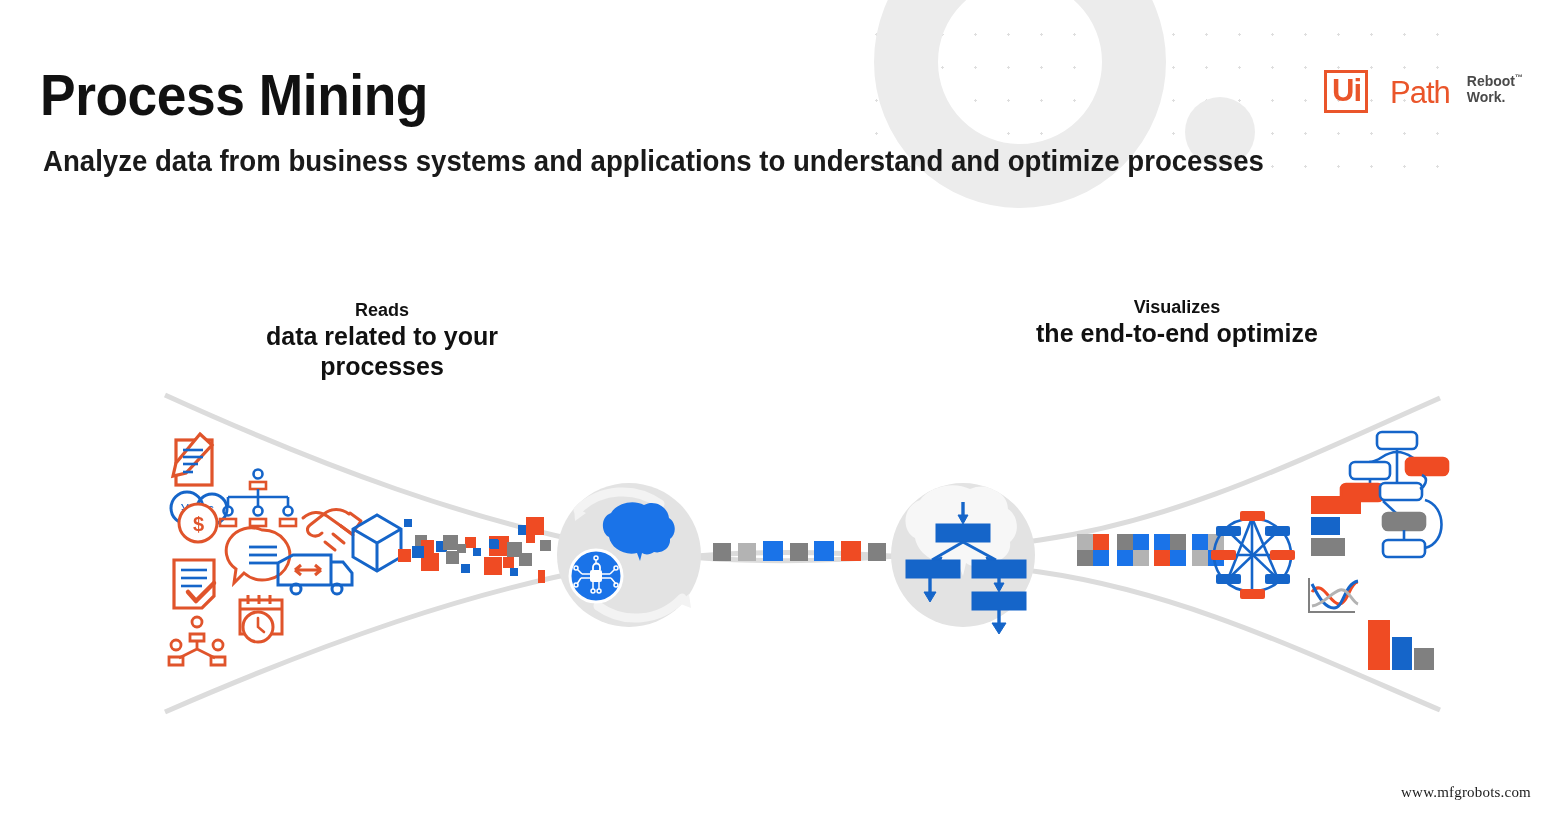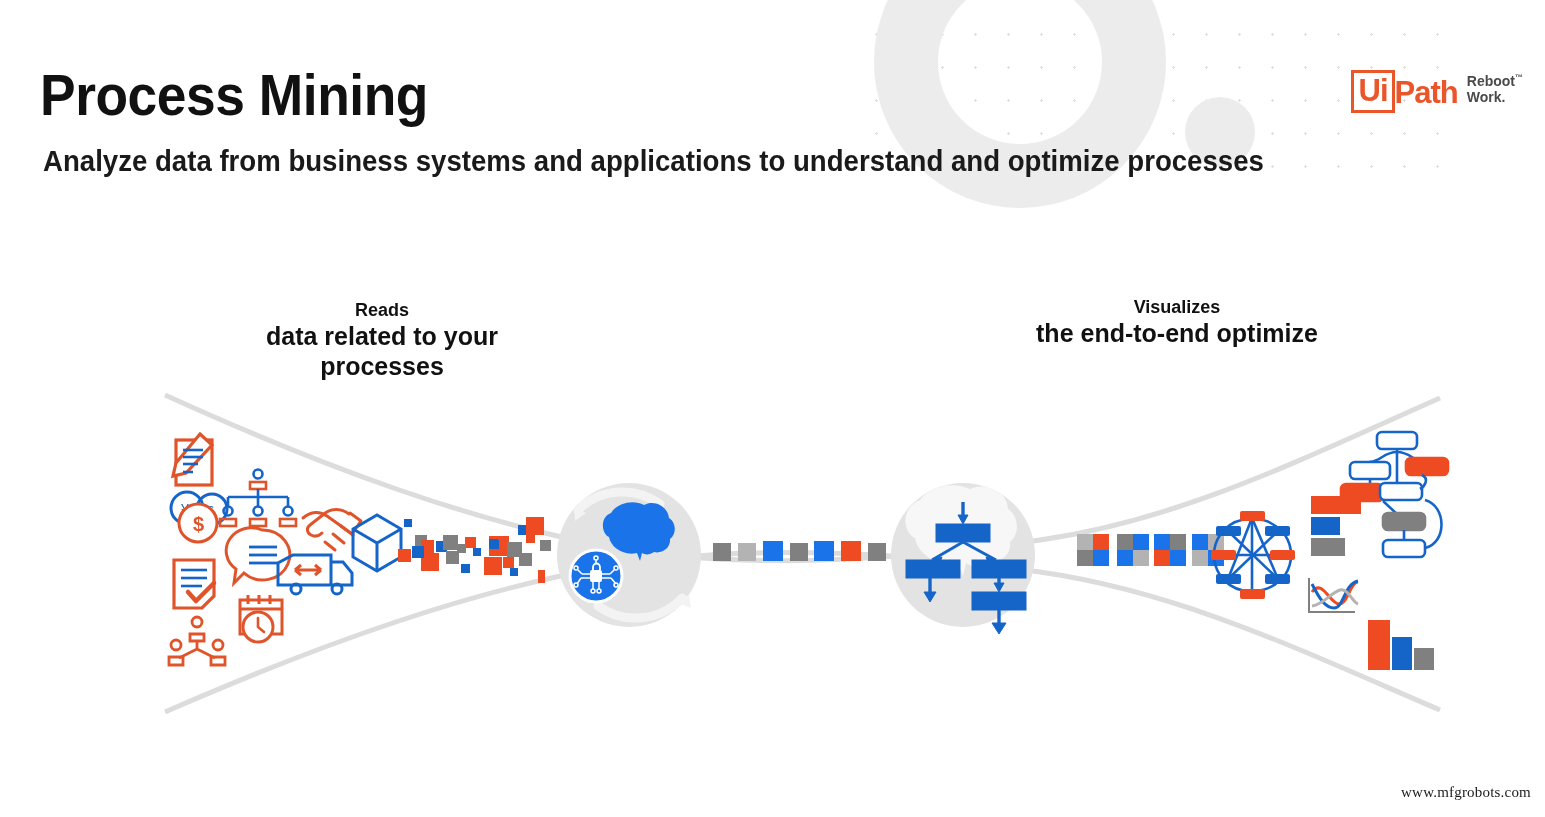--- a/index.html
+++ b/index.html
@@ -33,30 +33,30 @@
     font-size:58px;font-weight:700;color:#111;letter-spacing:-.5px;
     line-height:1;margin:0;transform:scaleX(.92);transform-origin:left center;
   }
   .subtitle{
     font-family:"Liberation Sans Narrow","Liberation Sans",sans-serif;
     font-size:30px;font-weight:700;color:#1a1a1a;line-height:1;
     margin:22px 0 0 3px;transform:scaleX(.92);transform-origin:left center;
   }
 
   
-  .logo{position:absolute;right:22px;top:70px;display:flex;align-items:flex-start;gap:9px;}
+  .logo{position:absolute;right:22px;top:70px;display:flex;align-items:flex-start;gap:17px;}
   .logo-mark{display:flex;align-items:center;}
   .logo-ui{
     border:3px solid #ea552a;color:#ea552a;font-weight:700;font-size:31px;
     line-height:1;padding:2px 4px 4px 5px;letter-spacing:-1px;
     font-family:"Liberation Sans",sans-serif;
   }
   .logo-path{
-    color:#ea552a;font-weight:700;font-size:31px;line-height:1;letter-spacing:-1px;
-    margin-left:0;padding-top:2px;font-family:"Liberation Sans",sans-serif;
+    color:#ea552a;font-weight:400;font-size:31px;line-height:1;letter-spacing:-1px;
+    margin-left:22px;padding-top:2px;font-family:"Liberation Sans",sans-serif;
   }
   .logo-tag{
     color:#4a4a4a;font-weight:700;font-size:14px;line-height:1.12;
     padding-top:4px;position:relative;
   }
   .logo-tag sup{font-size:8px;vertical-align:super;}
 
   
   .caption{position:absolute;text-align:center;color:#111;}
   .caption .head{font-size:18px;font-weight:700;line-height:1.18;}

